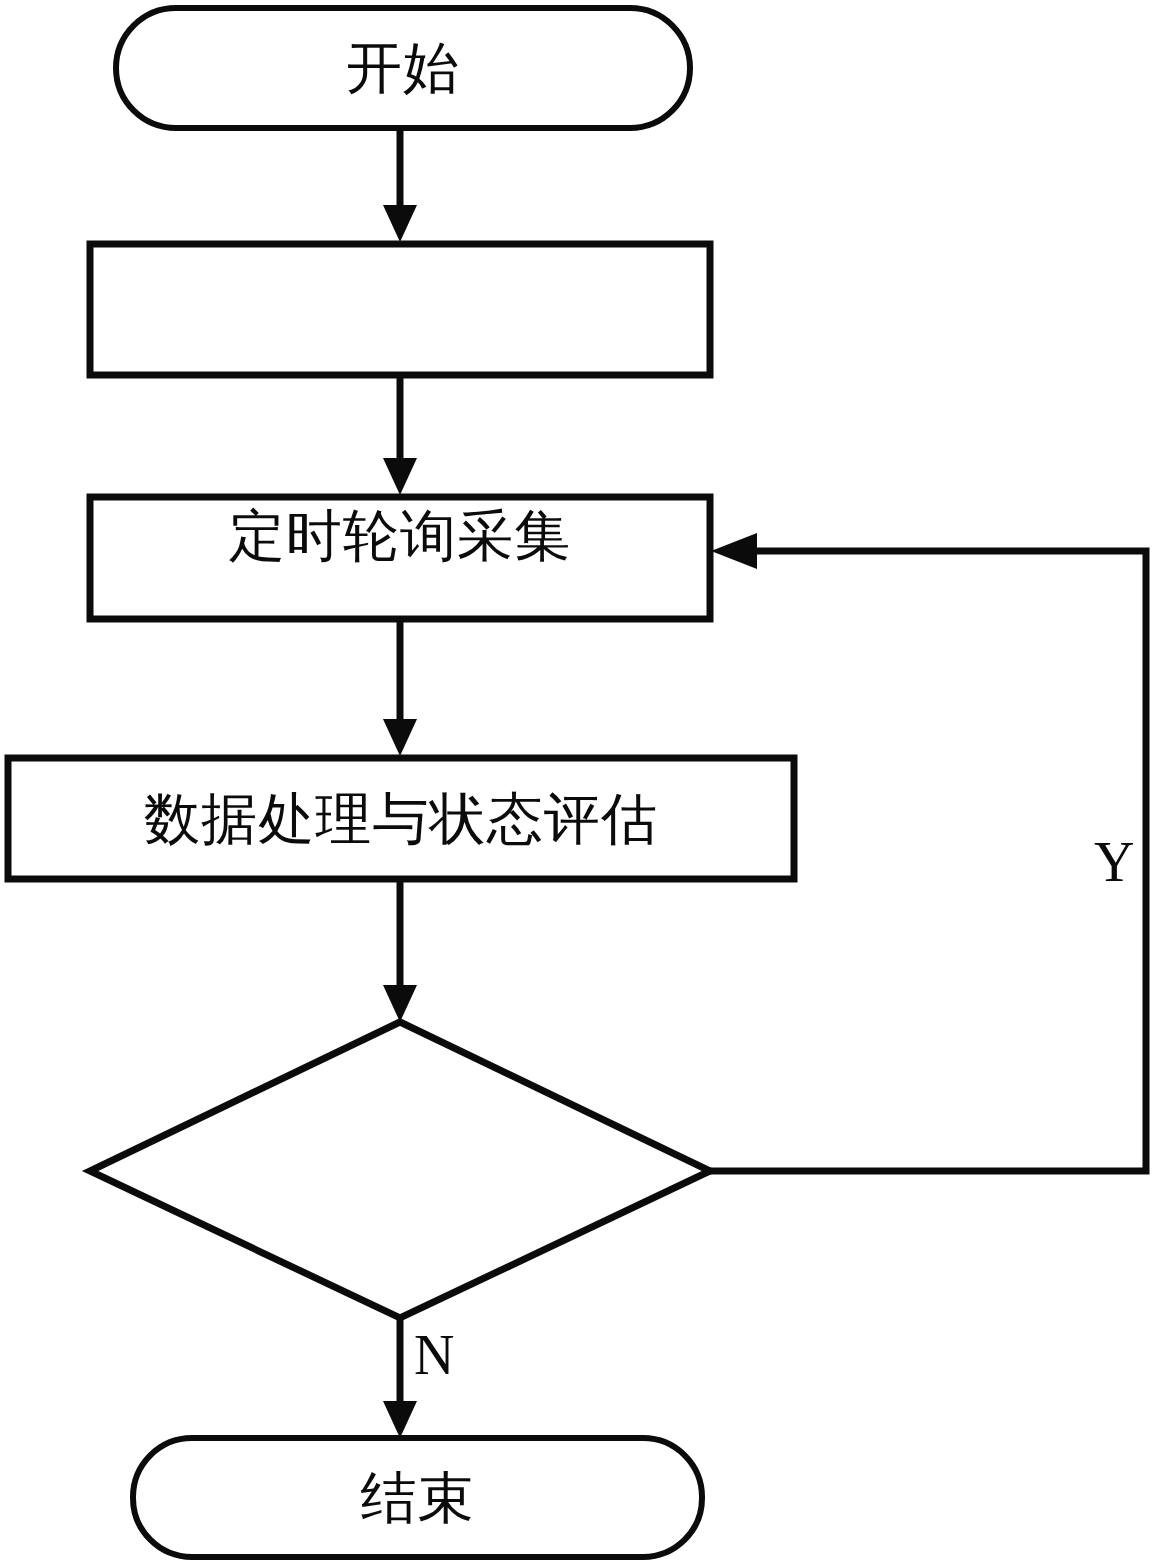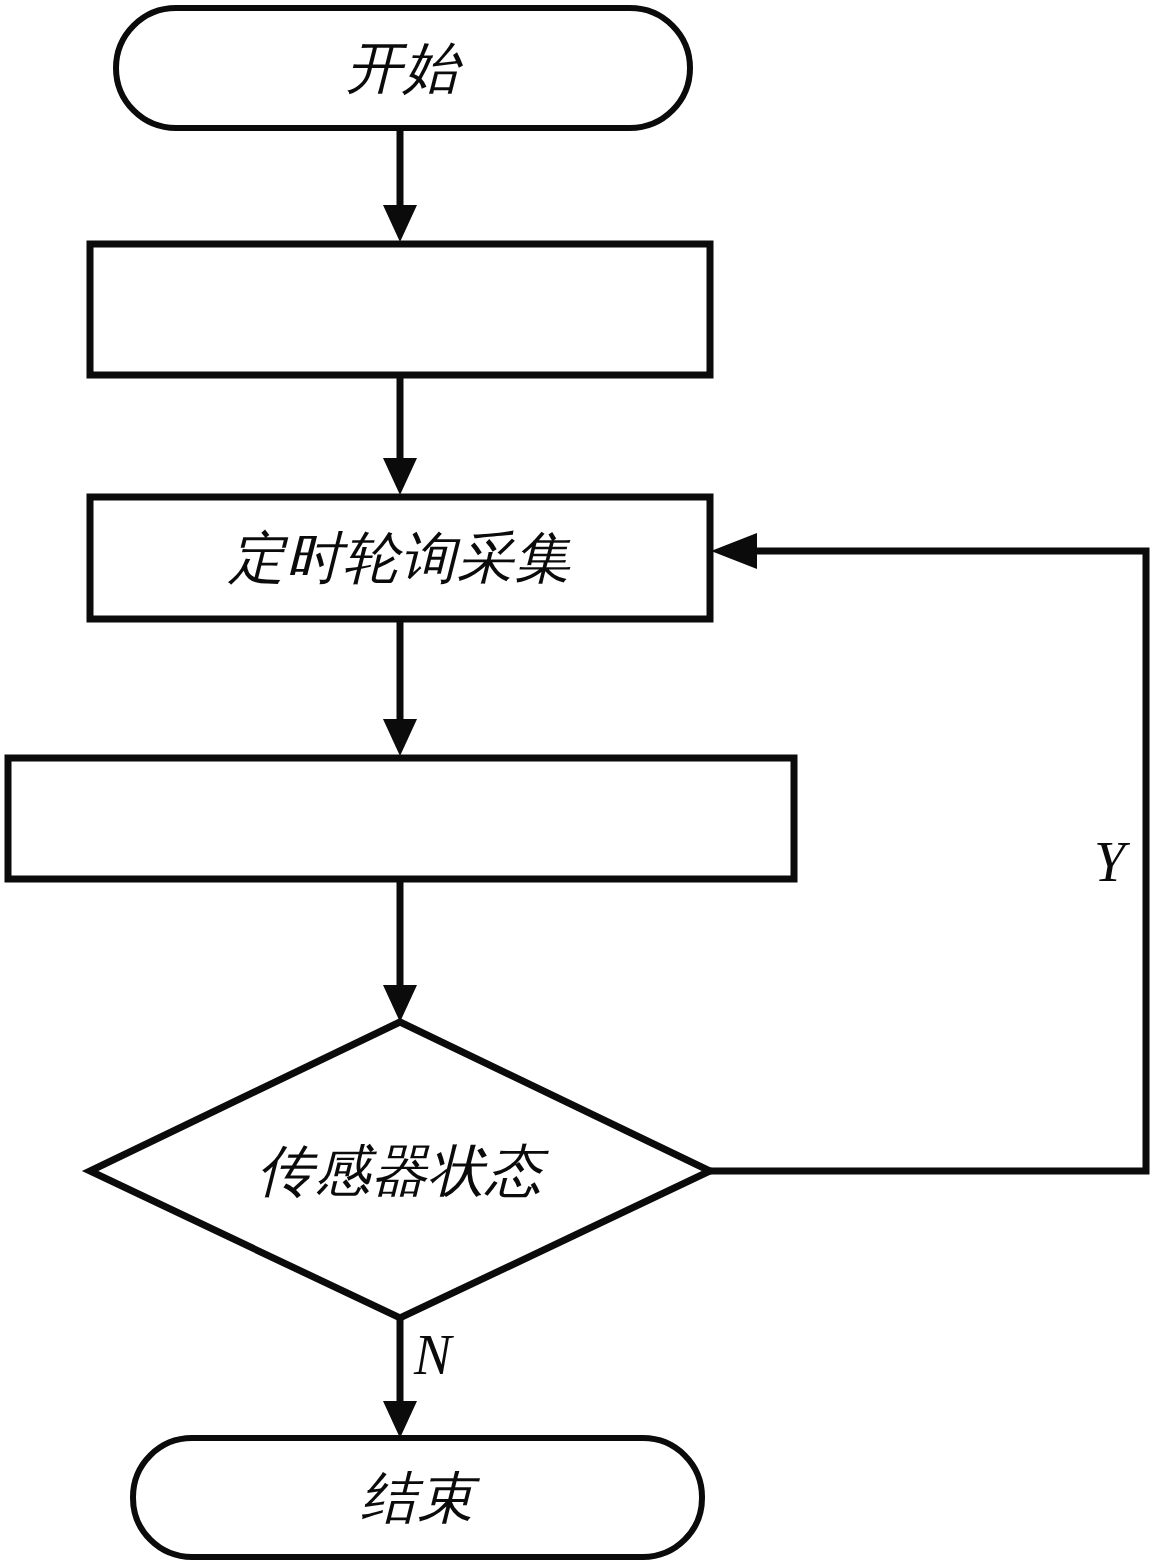--- a/index.html
+++ b/index.html
@@ -10,21 +10,20 @@
   }
   body {
     font-family: "Liberation Serif", "DejaVu Serif", serif;
   }
   #canvas {
     position: relative;
     width: 1159px;
     height: 1566px;
     background: #ffffff;
     overflow: hidden;
-    font-style: italic;
   }
   #flow-svg {
     position: absolute;
     left: 0;
     top: 0;
     width: 1159px;
     height: 1566px;
   }
   .node-shape {
     fill: #ffffff;
@@ -110,24 +109,24 @@
     <path class="edge-line" d="M 710 1171 L 1146 1171 L 1146 551 L 756 551"></path>
     <polygon class="edge-head" points="711,551 757,533 757,569"></polygon>
 
     <line class="edge-line" x1="400" y1="1318" x2="400" y2="1412"></line>
     <polygon class="edge-head" points="400,1438 383,1401 417,1401"></polygon>
   </svg>
 
   <div class="node-label label-cjk" style="left:116px; top:8px; width:574px; height:120px;">开始</div>
 
 
-  <div class="node-label label-cjk" style="left:90px; top:497px; width:620px; height:122px;">定时轮询采集</div>
+  <div class="node-label label-cjk" style="left:90px; top:475px; width:620px; height:122px;">定时轮询采集</div>
 
+  <div class="node-label label-cjk" style="left:8px; top:758px; width:786px; height:121px;">数据处理与状态评估</div>
 
-  <div class="node-label label-cjk" style="left:150px; top:1112px; width:500px; height:118px;">传感器状态</div>
 
   <div class="node-label label-cjk" style="left:133px; top:1438px; width:569px; height:119px;text-align:right;">结束</div>
 
   <div class="edge-label" style="left:1094px; top:834px;">Y</div>
 
   <div class="edge-label" style="left:414px; top:1327px;">N</div>
 
 </div>
 
 </body></html>

